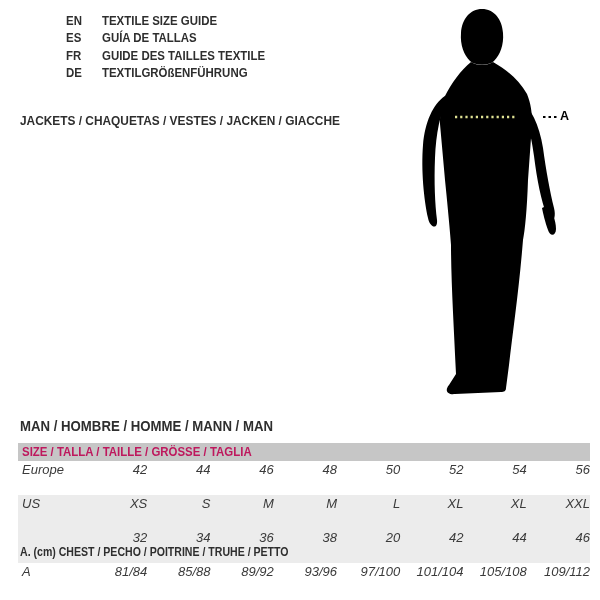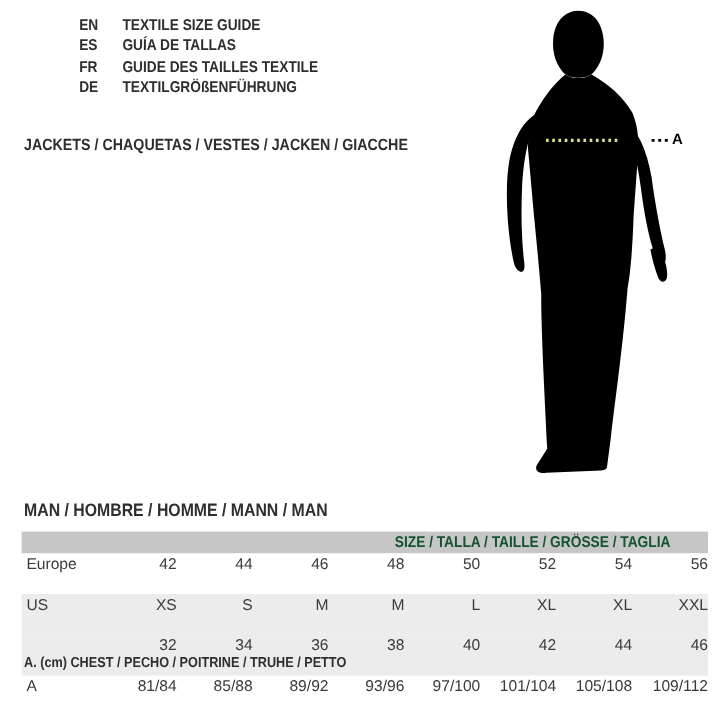--- a/index.html
+++ b/index.html
@@ -30,22 +30,22 @@
   .sil{fill:var(--silhouette);}
   .dash-yellow{stroke:var(--measure-dash);stroke-width:2.6;stroke-dasharray:2.2 3;}
   .dash-black{stroke:var(--silhouette);stroke-width:2.2;stroke-dasharray:2.5 3;}
   .measure-label{position:absolute;left:145px;top:109px;font-size:12.5px;font-weight:bold;color:#000;}
 
   
   .man-line{position:absolute;left:20px;top:417px;font-size:15px;font-weight:bold;}
 
   
   .size-table{position:absolute;left:18px;top:443px;width:572px;font-size:13px;color:#3a3a3a;}
-  .st-header{height:18px;line-height:18px;background:var(--shade-header);font-weight:bold;padding-left:4px;color:#14532d;text-align:right;}
-  .st-row{display:flex;height:34px;line-height:17px;}
+  .st-header{height:18px;line-height:18px;background:var(--shade-header);font-weight:bold;padding-left:4px;color:#be185d;}
+  .st-row{display:flex;height:34px;line-height:17px;font-style:italic;}
   .st-row.shaded{background:var(--shade-row);}
   .st-label{width:62px;flex:0 0 62px;padding-left:4px;text-align:left;}
   .st-cell{flex:1;text-align:right;}
 
   
   .caption{position:absolute;left:20px;top:545px;font-size:12px;font-weight:bold;}
 </style>
 </head>
 <body>
 
@@ -145,21 +145,21 @@
           <div class="st-cell">XL</div>
           <div class="st-cell">XL</div>
           <div class="st-cell">XXL</div>
         </div>
         <div class="st-row shaded">
           <div class="st-label"></div>
           <div class="st-cell">32</div>
           <div class="st-cell">34</div>
           <div class="st-cell">36</div>
           <div class="st-cell">38</div>
-          <div class="st-cell">40</div>
+          <div class="st-cell">20</div>
           <div class="st-cell">42</div>
           <div class="st-cell">44</div>
           <div class="st-cell">46</div>
         </div>
         <div class="st-row">
           <div class="st-label">A</div>
           <div class="st-cell">81/84</div>
           <div class="st-cell">85/88</div>
           <div class="st-cell">89/92</div>
           <div class="st-cell">93/96</div>

